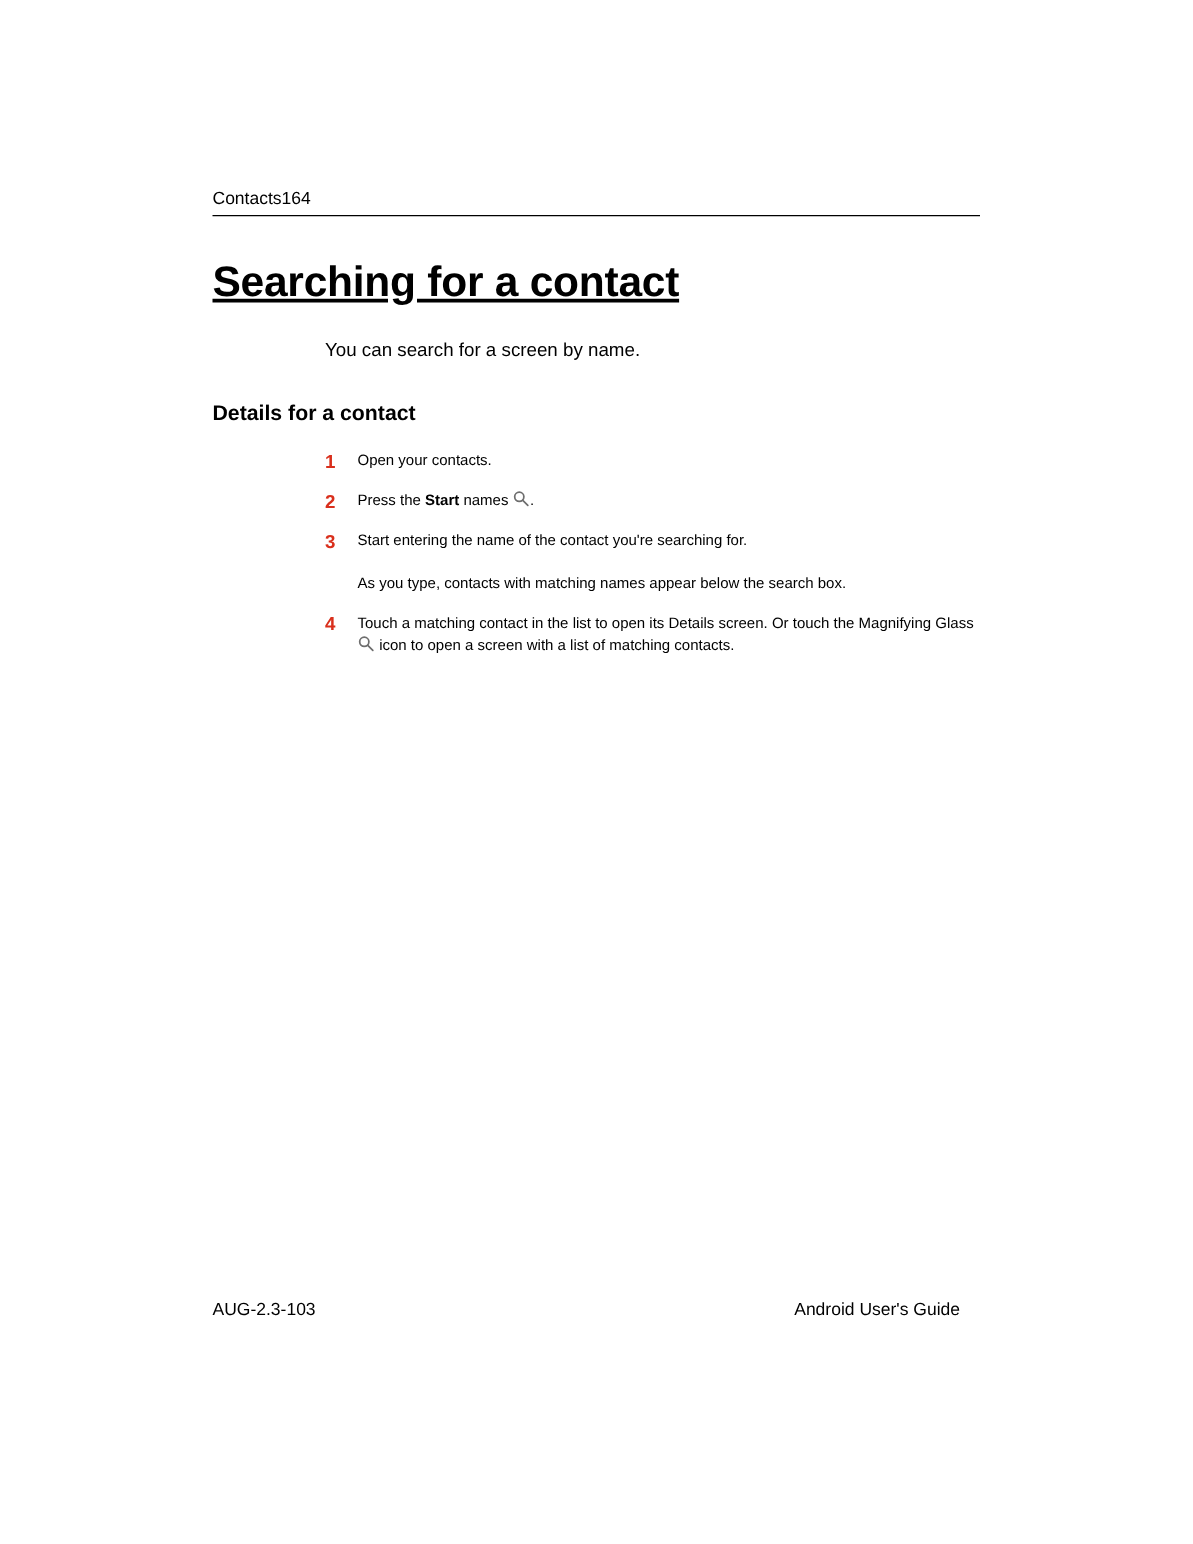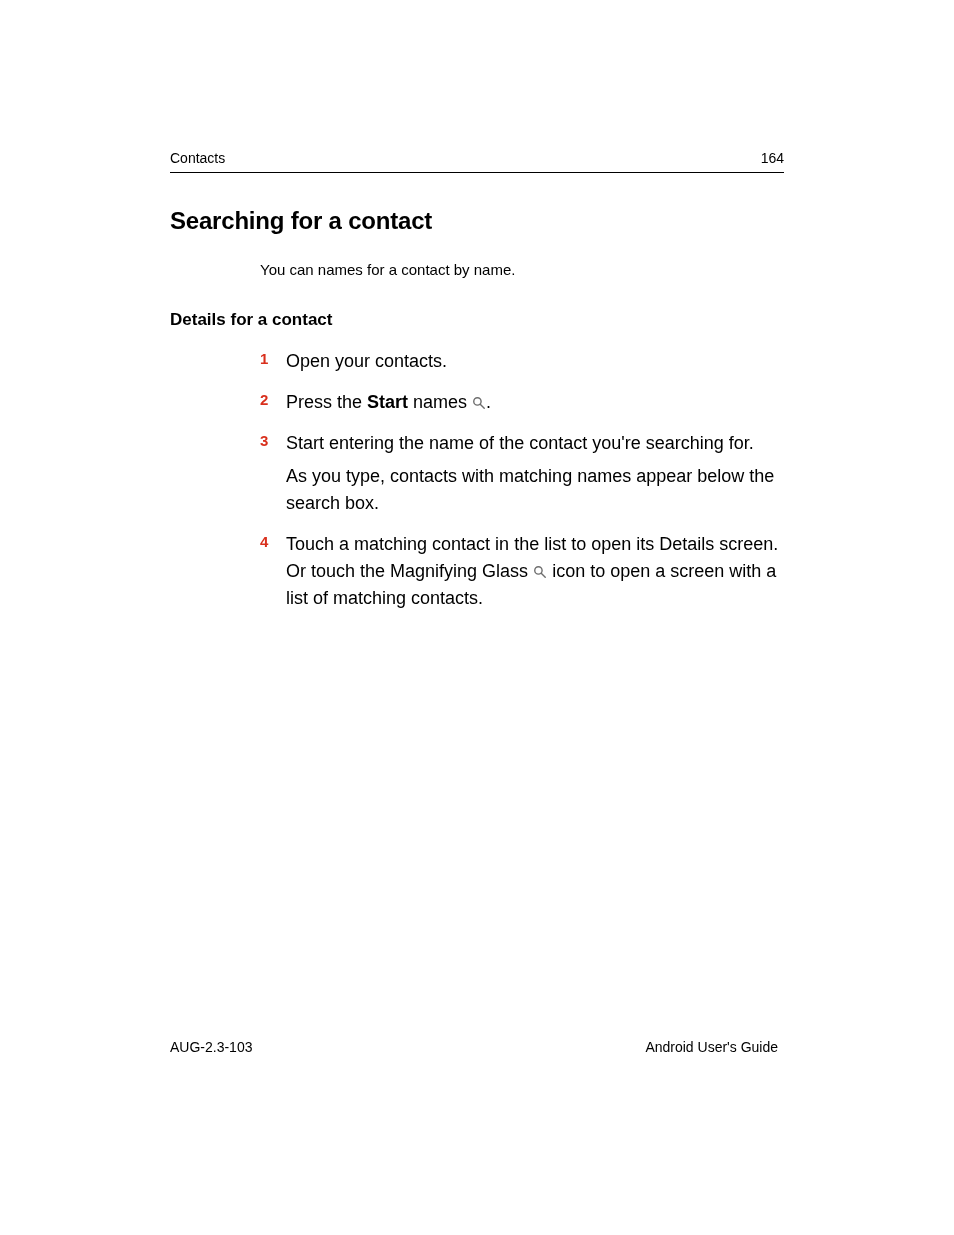--- a/index.html
+++ b/index.html
@@ -10,33 +10,33 @@
     color: #000;
   }
   .page {
     width: 954px;
     height: 1235px;
     position: relative;
     padding: 150px 170px 0 170px;
   }
   .running-header {
     display: flex;
-    justify-content: space-between;
     align-items: baseline;
     font-size: 14px;
     color: #000;
     border-bottom: 1.5px solid #000;
     padding-bottom: 6px;
     margin-bottom: 34px;
   }
   .h1 {
-    font-size: 24px;
+    font-size: 34px;
     font-weight: 700;
     margin: 0 0 24px 0;
     letter-spacing: -0.2px;
+    text-decoration: underline;
   }
   .intro {
     font-size: 15px;
     margin: 0 0 28px 90px;
     line-height: 1.5;
   }
   .h2 {
     font-size: 17px;
     font-weight: 700;
     margin: 0 0 18px 0;
@@ -45,66 +45,66 @@
     list-style: none;
     margin: 0 0 0 90px;
     padding: 0;
     counter-reset: step;
   }
   ol.steps > li {
     counter-increment: step;
     position: relative;
     padding-left: 26px;
     margin-bottom: 14px;
-    font-size: 18px;
+    font-size: 12px;
     line-height: 1.5;
   }
   ol.steps > li::before {
     content: counter(step);
     position: absolute;
     left: 0;
     top: 0;
     font-weight: 700;
     color: #d92f1c;
     font-size: 15px;
   }
   .step-sub {
     display: block;
-    margin-top: 6px;
+    margin-top: 16px;
   }
   .b { font-weight: 700; }
   .search-icon {
     display: inline-block;
     vertical-align: -2px;
     width: 14px; height: 14px;
   }
   .search-icon svg { width: 14px; height: 14px; display: block; }
   .footer {
     position: absolute;
-    left: 170px; right: 176px;
+    left: 170px; right: 186px;
     bottom: 180px;
     display: flex;
     justify-content: space-between;
     font-size: 14px;
     color: #000;
   }
 </style>
 </head>
 <body>
 
 <div class="page">
 
   <div class="running-header">
     <span>Contacts</span>
     <span>164</span>
   </div>
 
   <h1 class="h1">Searching for a contact</h1>
 
-  <p class="intro">You can names for a contact by name.</p>
+  <p class="intro">You can search for a screen by name.</p>
 
   <h2 class="h2">Details for a contact</h2>
 
   <ol class="steps">
     <li>
       <span>Open your contacts.</span>
     </li>
     <li>
       <span>Press the </span><span class="b">Start</span><span> names </span><span class="search-icon"><svg viewBox="0 0 16 16">
             <circle cx="6.2" cy="6.2" r="4.2" fill="none" stroke="#6e6e6e" stroke-width="1.6"></circle>

